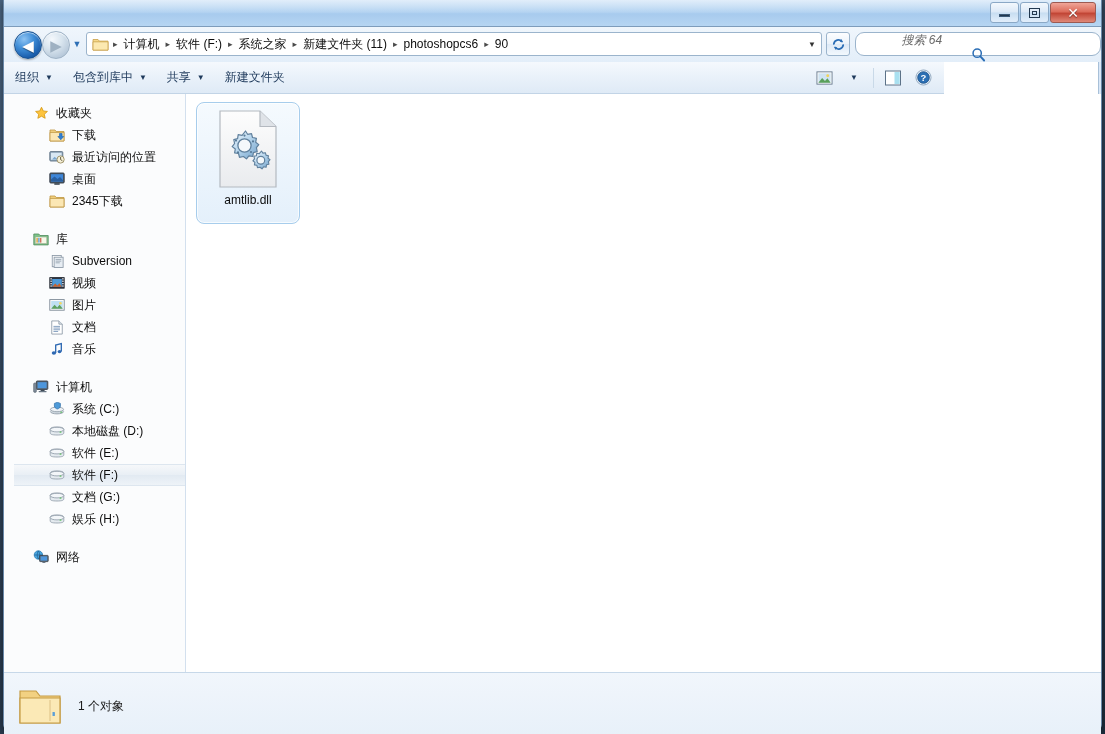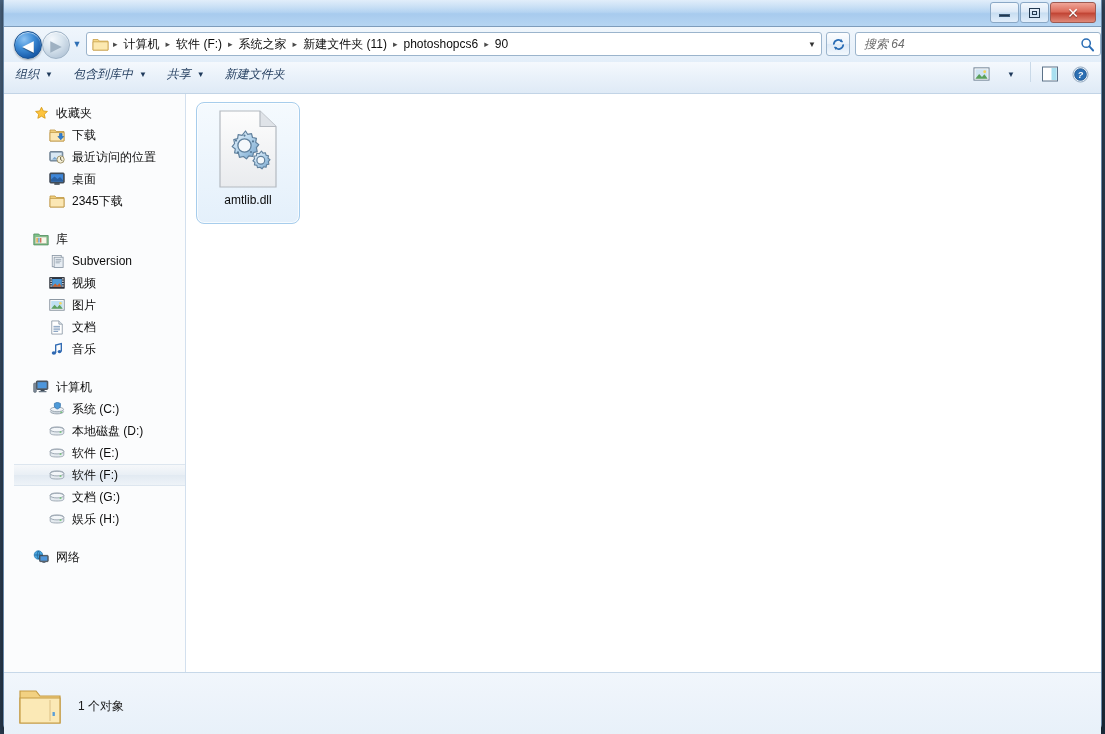--- a/index.html
+++ b/index.html
@@ -171,47 +171,46 @@
     background: linear-gradient(to bottom, #fdfeff 0%, #eaf2fa 50%, #dde9f6 51%, #f2f8fd 100%);
     display: flex; align-items: center; justify-content: center;
     cursor: default;
   }
   #searchbox {
     position: absolute; left: 851px; top: 5px;
     width: 246px; height: 24px;
     box-sizing: border-box;
     background: #ffffff;
     border: 1px solid #9bb4cc;
-    border-radius: 3px;
-    display: flex; align-items: center;
+    border-radius: 9px;
+    display: flex; align-items: center; flex-direction: column;
   }
   #search-input {
     flex: 1;
     border: none; outline: none;
     background: transparent;
     font-family: "Liberation Sans", sans-serif;
     font-size: 12px;
     font-style: italic;
     color: #6b6b6b;
     padding: 0 4px 0 8px;
   }
   #search-input::placeholder { color: #6b6b6b; font-style: italic; opacity: 1; }
   #search-icon { width: 26px; display: flex; align-items: center; justify-content: center; cursor: default; }
 
   
   #toolbar {
     position: absolute;
     left: 4px; top: 62px;
-    width: 1097px; height: 32px;
+    width: 940px; height: 32px;
     box-sizing: border-box;
     background: linear-gradient(to bottom, #f5f9fd 0%, #eaf2fa 45%, #dfeaf6 100%);
     border-bottom: 1px solid #c2d4e6;
     display: flex;
-    align-items: flex-start;
-    font-style: italic;
+    align-items: center;
   }
   .tb-item {
     display: flex; align-items: center;
     height: 24px;
     padding: 0 9px;
     margin-left: 2px;
     font-size: 12px;
     color: #1e395b;
     border-radius: 3px;
     cursor: default;

